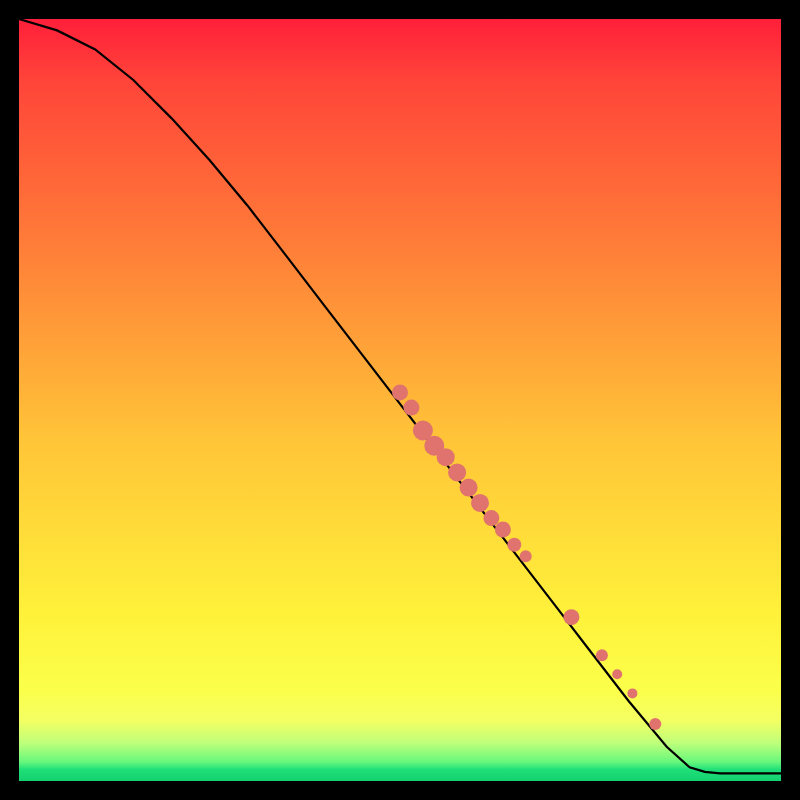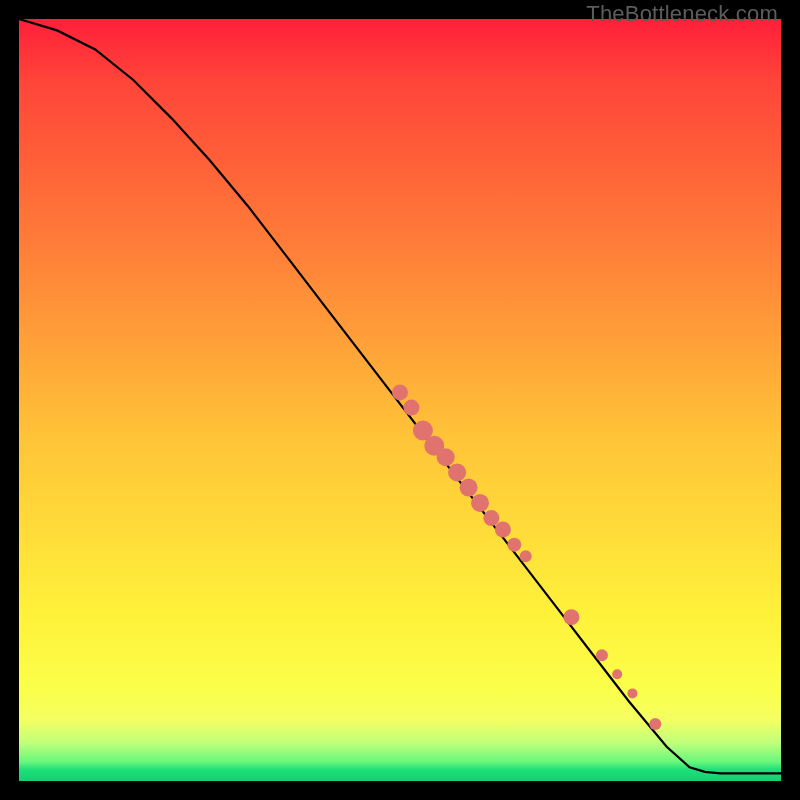--- a/index.html
+++ b/index.html
@@ -57,21 +57,20 @@
     height: 762px;
     overflow: visible;
   }
 </style>
 </head>
 <body>
 
 <div class="stage">
   <div class="plot-area"></div>
 
-  <div class="watermark">TheBottleneck.com</div>
 
   <svg class="overlay" viewBox="0 0 762 762">
     <path id="curve-path" fill="none" stroke="#000" stroke-width="2.2" d="M0.0 0.0 L38.1 11.4 L76.2 30.5 L114.3 61.0 L152.4 99.1 L190.5 141.0 L228.6 186.7 L266.7 236.2 L304.8 285.8 L342.9 335.3 L381.0 384.8 L419.1 434.3 L457.2 483.9 L495.3 533.4 L533.4 582.9 L571.5 632.5 L609.6 682.0 L647.7 727.7 L670.6 748.3 L685.8 752.9 L701.0 754.4 L723.9 754.4 L762.0 754.4"></path>
     <g id="points-group">
         <circle cx="381.0" cy="373.4" r="8" fill="#e0736e" stroke="#d35a55" stroke-width="0"></circle>
         <circle cx="392.4" cy="388.6" r="8" fill="#e0736e" stroke="#d35a55" stroke-width="0"></circle>
         <circle cx="403.9" cy="411.5" r="10" fill="#e0736e" stroke="#d35a55" stroke-width="0"></circle>
         <circle cx="415.3" cy="426.7" r="10" fill="#e0736e" stroke="#d35a55" stroke-width="0"></circle>
         <circle cx="426.7" cy="438.2" r="9" fill="#e0736e" stroke="#d35a55" stroke-width="0"></circle>
         <circle cx="438.1" cy="453.4" r="9" fill="#e0736e" stroke="#d35a55" stroke-width="0"></circle>

